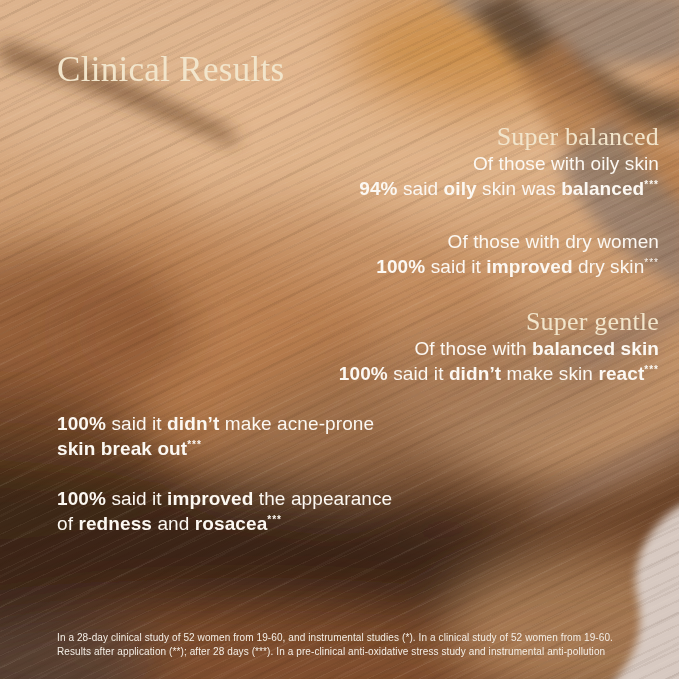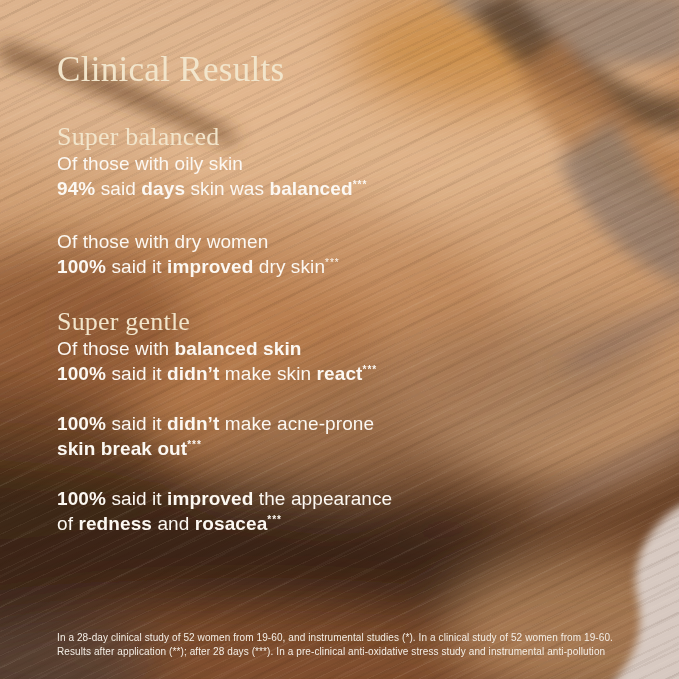--- a/index.html
+++ b/index.html
@@ -52,21 +52,21 @@
   h2 {
     font-family: "Liberation Serif", "DejaVu Serif", serif;
     font-weight: 400;
     font-size: 26px;
     line-height: 29px;
     letter-spacing: 0.2px;
     color: var(--heading-color, #f2e5cb);
     margin: 0;
   }
   section { margin: 0; }
-  section.with-heading { margin-top: 25px; }
+  section.with-heading { margin-top: 25px; text-align: right; }
   section.no-heading { margin-top: 22px; }
   #sections section:first-child { margin-top: 0; }
   p.result-line {
     margin: 0;
     font-size: 19px;
     line-height: 25px;
     letter-spacing: 0.1px;
     color: var(--body-color, #fcf8f2);
     white-space: nowrap;
   }
@@ -144,21 +144,21 @@
   </svg>
 
   <div class="streaks"></div>
 
   <div class="content">
     <h1>Clinical Results</h1>
     <div id="sections">
         <section class="with-heading">
           <h2>Super balanced</h2>
           <p class="result-line"><span>Of those with oily skin</span></p>
-          <p class="result-line"><span class="b">94%</span><span> said </span><span class="b">days</span><span> skin was </span><span class="b">balanced</span><sup class="b">***</sup></p>
+          <p class="result-line"><span class="b">94%</span><span> said </span><span class="b">oily</span><span> skin was </span><span class="b">balanced</span><sup class="b">***</sup></p>
         </section>
         <section class="with-heading">
           <p class="result-line"><span>Of those with dry women</span></p>
           <p class="result-line"><span class="b">100%</span><span> said it </span><span class="b">improved</span><span> dry skin</span><sup>***</sup></p>
         </section>
         <section class="with-heading">
           <h2>Super gentle</h2>
           <p class="result-line"><span>Of those with </span><span class="b">balanced skin</span></p>
           <p class="result-line"><span class="b">100%</span><span> said it </span><span class="b">didn’t</span><span> make skin </span><span class="b">react</span><sup class="b">***</sup></p>
         </section>

